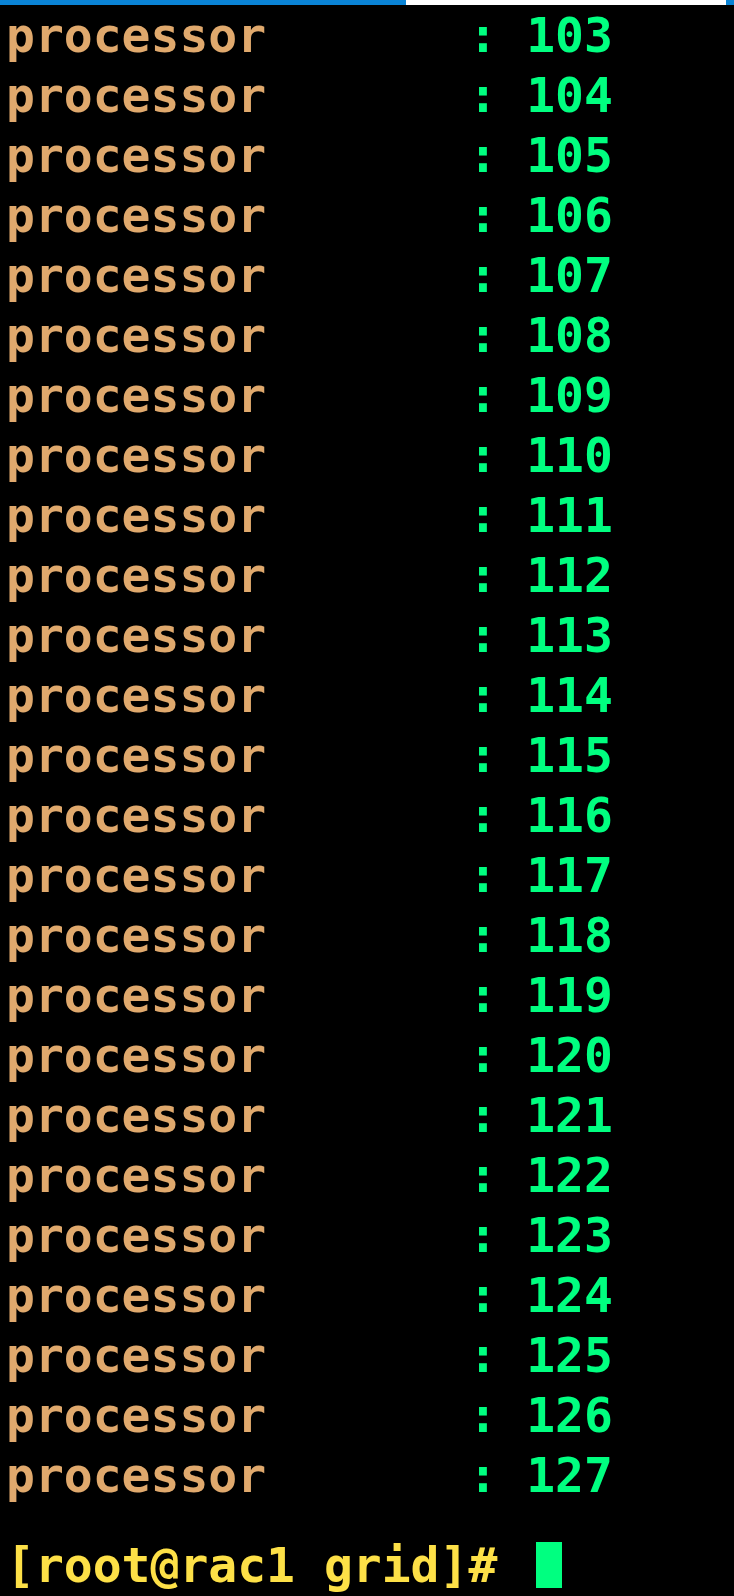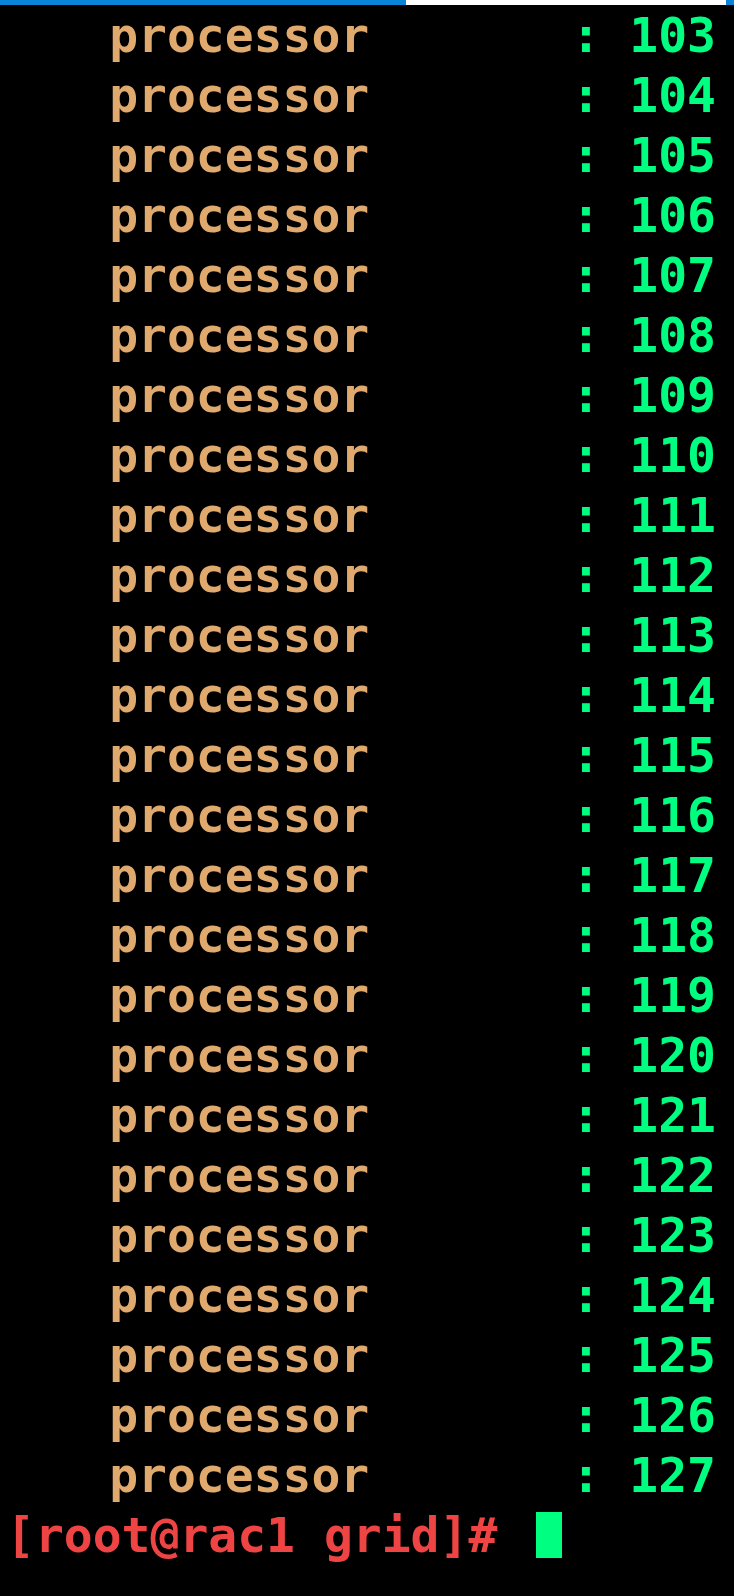--- a/index.html
+++ b/index.html
@@ -25,44 +25,44 @@
   .titlebar::after {
     content: "";
     position: absolute;
     left: 406px;
     top: 0;
     width: 320px;
     height: 5px;
     background: #fff;
   }
   .terminal {
-    padding: 0 18px 0 6px;
+    padding: 0 4px 0 6px;
     color: #00ff80;
     white-space: pre;
     letter-spacing: 0px;
-    text-align: right;
   }
   .row {
     height: 60px;
     line-height: 60px;
   }
   .label {
     color: #e0a96d;
   }
   .colon {
     color: #00ff80;
   }
   .value {
     color: #00ff80;
   }
   .prompt-line {
-    color: #ef4444;
+    color: #fde047;
     display: flex;
     align-items: center;
     height: 60px;
+    margin-top: 30px;
   }
   .cursor {
     display: inline-block;
     width: 26px;
     height: 46px;
     background: #00ff80;
     margin-left: 10px;
   }
 </style>
 </head>

